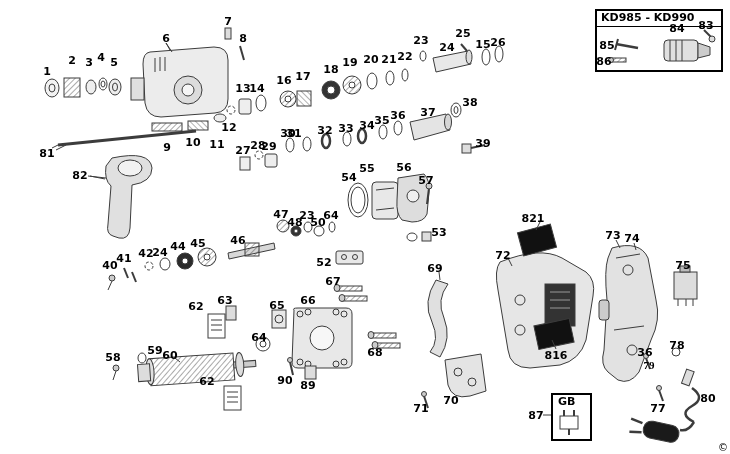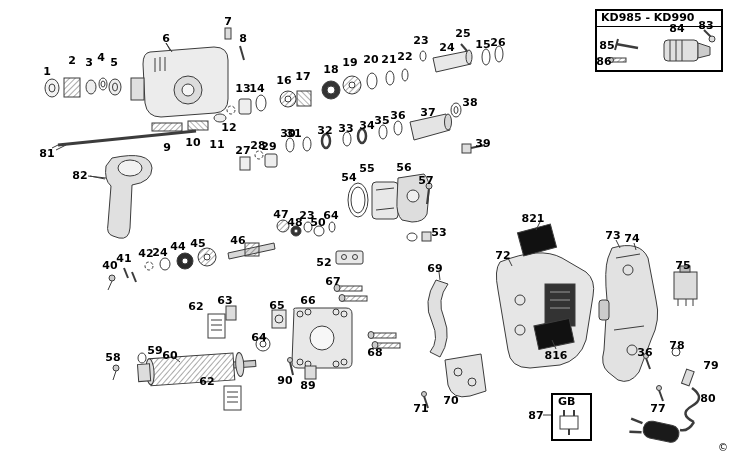--- a/index.html
+++ b/index.html
@@ -347,21 +347,21 @@
       <span class="part-label" style="left: 435px; top: 268px;">69</span>
       <span class="part-label" style="left: 451px; top: 400px;">70</span>
       <span class="part-label" style="left: 421px; top: 408px;">71</span>
       <span class="part-label" style="left: 503px; top: 255px;">72</span>
       <span class="part-label" style="left: 613px; top: 235px;">73</span>
       <span class="part-label" style="left: 632px; top: 238px;">74</span>
       <span class="part-label" style="left: 683px; top: 265px;">75</span>
       <span class="part-label" style="left: 645px; top: 352px;">36</span>
       <span class="part-label" style="left: 658px; top: 408px;">77</span>
       <span class="part-label" style="left: 677px; top: 345px;">78</span>
-      <span class="part-label" style="left: 711px; top: 365px;">79</span>
+      <span class="part-label" style="left: 649px; top: 365px; font-family: Liberation Serif, serif;">79</span>
       <span class="part-label" style="left: 708px; top: 398px;">80</span>
       <span class="part-label" style="left: 47px; top: 153px;">81</span>
       <span class="part-label" style="left: 80px; top: 175px;">82</span>
       <span class="part-label" style="left: 706px; top: 25px;">83</span>
       <span class="part-label" style="left: 677px; top: 28px;">84</span>
       <span class="part-label" style="left: 607px; top: 45px;">85</span>
       <span class="part-label" style="left: 604px; top: 61px;">86</span>
       <span class="part-label" style="left: 536px; top: 415px;">87</span>
       <span class="part-label" style="left: 308px; top: 385px;">89</span>
       <span class="part-label" style="left: 285px; top: 380px;">90</span>

